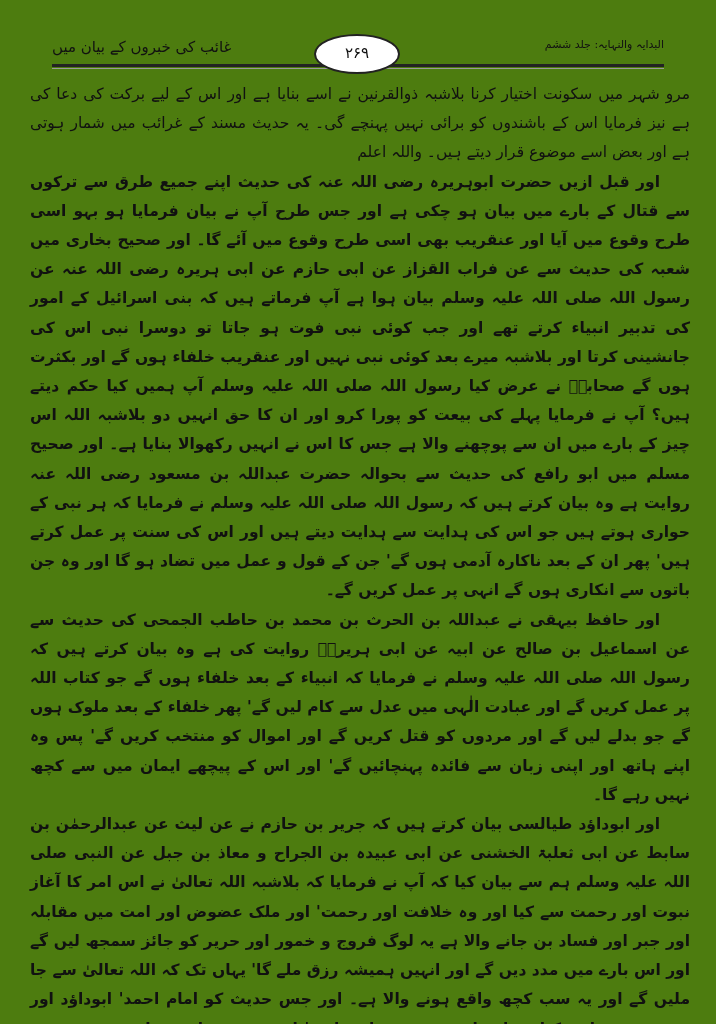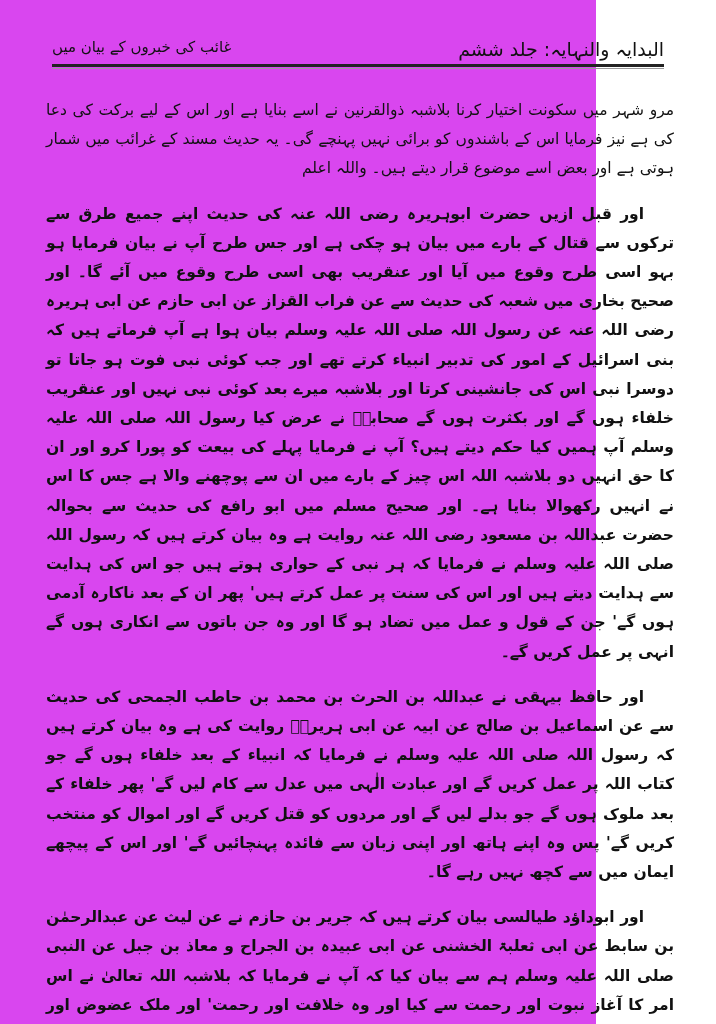--- a/index.html
+++ b/index.html
@@ -11,22 +11,22 @@
     width: 716px;
     height: 1024px;
     position: relative;
     overflow: hidden;
     font-family: "DejaVu Sans", sans-serif;
     color: #111111;
   }
   .page {
     position: absolute;
     left: 0; top: 0;
-    width: 596px; height: 1024px;
-    background: #d946ef;
+    width: 716px; height: 1024px;
+    background: #4d7c0f;
   }
   .header {
     position: absolute;
     left: 52px;
     top: 34px;
     width: 612px;
     height: 36px;
   }
   .header-rule {
     position: absolute;
@@ -49,21 +49,21 @@
     left: 0;
     top: 4px;
     font-size: 15px;
     direction: rtl;
     white-space: nowrap;
   }
   .header-right {
     position: absolute;
     right: 0;
     top: 4px;
-    font-size: 19px;
+    font-size: 11px;
     direction: rtl;
     white-space: nowrap;
     text-align: right;
   }
   .page-number {
     position: absolute;
     left: 262px;
     top: 0px;
     width: 82px;
     height: 36px;
@@ -79,41 +79,42 @@
     position: absolute;
     left: 30px;
     top: 80px;
     width: 660px;
     direction: rtl;
     text-align: justify;
     font-size: 15.5px;
     line-height: 29.2px;
   }
   .para {
-    margin: 16px;
+    margin: 0;
     text-align: justify;
     text-align-last: right;
   }
   .para.indent {
     text-indent: 30px;
     font-weight: bold;
   }
   .para.noindent {
     text-indent: 0;
   }
 </style>
 </head>
 <body>
 
 <div class="page">
 
   <div class="header">
     <div class="header-rule"></div>
     <div class="header-rule-thin"></div>
     <span class="header-left">غائب کی خبروں کے بیان میں</span>
+    <div class="page-number">۲۶۹</div>
     <span class="header-right">البدایہ والنہایہ: جلد ششم</span>
   </div>
 
   <div class="content">
     <p class="para noindent">مرو شہر میں سکونت اختیار کرنا بلاشبہ ذوالقرنین نے اسے بنایا ہے اور اس کے لیے برکت کی دعا کی ہے نیز فرمایا اس کے باشندوں کو برائی نہیں پہنچے گی۔ یہ حدیث مسند کے غرائب میں شمار ہوتی ہے اور بعض اسے موضوع قرار دیتے ہیں۔ واللہ اعلم</p>
     <p class="para indent">اور قبل ازیں حضرت ابوہریرہ رضی اللہ عنہ کی حدیث اپنے جمیع طرق سے ترکوں سے قتال کے بارے میں بیان ہو چکی ہے اور جس طرح آپ نے بیان فرمایا ہو بہو اسی طرح وقوع میں آیا اور عنقریب بھی اسی طرح وقوع میں آئے گا۔ اور صحیح بخاری میں شعبہ کی حدیث سے عن فراب القزاز عن ابی حازم عن ابی ہریرہ رضی اللہ عنہ عن رسول اللہ صلی اللہ علیہ وسلم بیان ہوا ہے آپ فرماتے ہیں کہ بنی اسرائیل کے امور کی تدبیر انبیاء کرتے تھے اور جب کوئی نبی فوت ہو جاتا تو دوسرا نبی اس کی جانشینی کرتا اور بلاشبہ میرے بعد کوئی نبی نہیں اور عنقریب خلفاء ہوں گے اور بکثرت ہوں گے صحابہؓ نے عرض کیا رسول اللہ صلی اللہ علیہ وسلم آپ ہمیں کیا حکم دیتے ہیں؟ آپ نے فرمایا پہلے کی بیعت کو پورا کرو اور ان کا حق انہیں دو بلاشبہ اللہ اس چیز کے بارے میں ان سے پوچھنے والا ہے جس کا اس نے انہیں رکھوالا بنایا ہے۔ اور صحیح مسلم میں ابو رافع کی حدیث سے بحوالہ حضرت عبداللہ بن مسعود رضی اللہ عنہ روایت ہے وہ بیان کرتے ہیں کہ رسول اللہ صلی اللہ علیہ وسلم نے فرمایا کہ ہر نبی کے حواری ہوتے ہیں جو اس کی ہدایت سے ہدایت دیتے ہیں اور اس کی سنت پر عمل کرتے ہیں' پھر ان کے بعد ناکارہ آدمی ہوں گے' جن کے قول و عمل میں تضاد ہو گا اور وہ جن باتوں سے انکاری ہوں گے انہی پر عمل کریں گے۔</p>
     <p class="para indent">اور حافظ بیہقی نے عبداللہ بن الحرث بن محمد بن حاطب الجمحی کی حدیث سے عن اسماعیل بن صالح عن ابیہ عن ابی ہریرہؓ روایت کی ہے وہ بیان کرتے ہیں کہ رسول اللہ صلی اللہ علیہ وسلم نے فرمایا کہ انبیاء کے بعد خلفاء ہوں گے جو کتاب اللہ پر عمل کریں گے اور عبادت الٰہی میں عدل سے کام لیں گے' پھر خلفاء کے بعد ملوک ہوں گے جو بدلے لیں گے اور مردوں کو قتل کریں گے اور اموال کو منتخب کریں گے' پس وہ اپنے ہاتھ اور اپنی زبان سے فائدہ پہنچائیں گے' اور اس کے پیچھے ایمان میں سے کچھ نہیں رہے گا۔</p>
     <p class="para indent">اور ابوداؤد طیالسی بیان کرتے ہیں کہ جریر بن حازم نے عن لیث عن عبدالرحمٰن بن سابط عن ابی ثعلبۃ الخشنی عن ابی عبیدہ بن الجراح و معاذ بن جبل عن النبی صلی اللہ علیہ وسلم ہم سے بیان کیا کہ آپ نے فرمایا کہ بلاشبہ اللہ تعالیٰ نے اس امر کا آغاز نبوت اور رحمت سے کیا اور وہ خلافت اور رحمت' اور ملک عضوض اور امت میں مقابلہ اور جبر اور فساد بن جانے والا ہے یہ لوگ فروج و خمور اور حریر کو جائز سمجھ لیں گے اور اس بارے میں مدد دیں گے اور انہیں ہمیشہ رزق ملے گا' یہاں تک کہ اللہ تعالیٰ سے جا ملیں گے اور یہ سب کچھ واقع ہونے والا ہے۔ اور جس حدیث کو امام احمد' ابوداؤد اور ترمذی نے روایت کیا ہے اور اسے حسن قرار دیا ہے' اس میں ہے اور نسائی نے سعید بن جمہان کی حدیث سے حضرت نبی کریم صلی اللہ علیہ وسلم کے غلام سفینہ سے روایت کیا ہے کہ رسول اللہ صلی اللہ علیہ وسلم نے فرمایا کہ خلافت میرے بعد تیس سال ہو گی' پھر ملوکیت ہو جائے گی اور ایک روایت میں ہے کہ پھر اللہ تعالیٰ اپنی حکومت جسے چاہے گا دے گا' اور ہو بہو اسی طرح ہوا۔</p>
     <p class="para noindent">حضرت ابوبکر رضی اللہ عنہ کی خلافت دو سال تین ماہ انیس دن' اور حضرت عمر رضی اللہ عنہ کی خلافت دس سال چھ ماہ چار دن' اور حضرت عثمان رضی اللہ عنہ کی خلافت بارہ دن کم بارہ سال' اور حضرت علی رضی اللہ عنہ کی خلافت دو ماہ کم پانچ سال رہی (رضی اللہ عنہم) میں کہتا ہوں کہ تیس سال کی تکمیل حضرت حسن بن علی رضی اللہ عنہما کی خلافت کے چھ ماہ کے ساتھ ہوتی ہے' حتیٰ کہ آپ ۴۰ ھ میں حضرت معاویہ رضی اللہ عنہ</p>
   </div>

